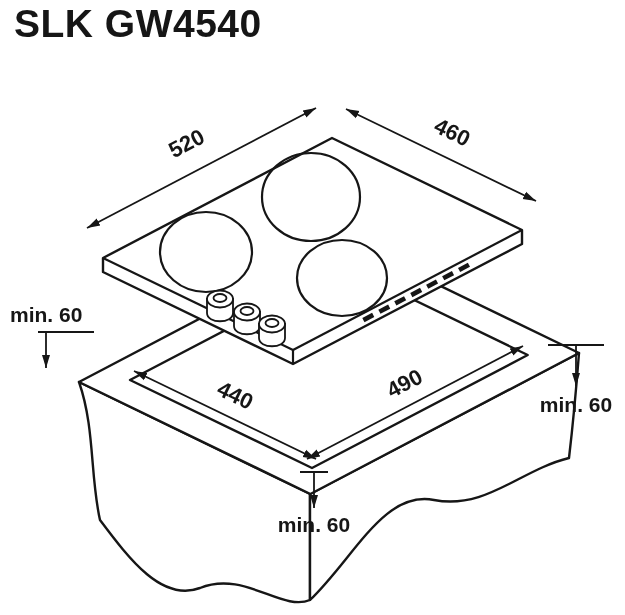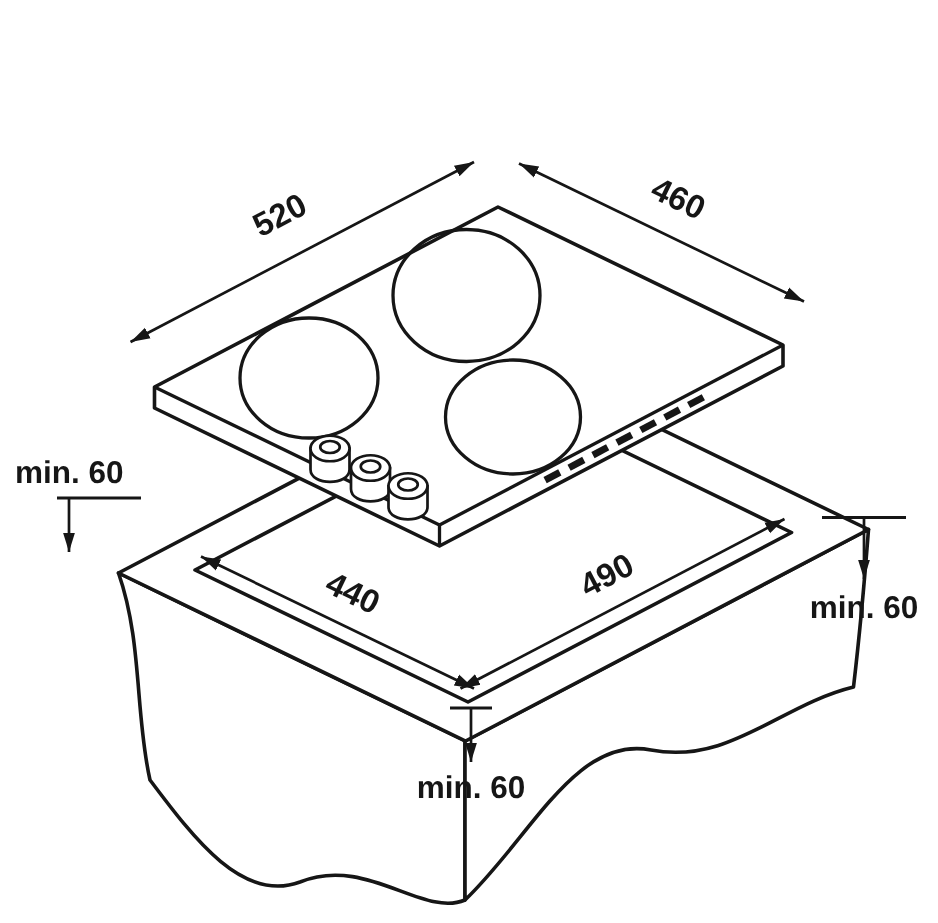--- a/index.html
+++ b/index.html
@@ -15,20 +15,21 @@
   .bar{fill:none;stroke:#161616;stroke-width:2;}
   .slot{stroke:#161616;stroke-width:4.6;}
   text.dim-label{font:600 22px "Liberation Sans",sans-serif;fill:#161616;}
   text.min-label{font:700 21px "Liberation Sans",sans-serif;fill:#161616;}
 </style>
 </head>
 <body>
 
 <div id="page">
 
+  <h1 id="model-title">SLK GW4540</h1>
 
   <svg width="625" height="615" viewBox="0 0 625 615">
     <defs>
       <marker id="arrowhead" markerWidth="14" markerHeight="10" refX="13" refY="5" orient="auto-start-reverse" markerUnits="userSpaceOnUse">
         <path d="M0,1 L13,5 L0,9 Z" fill="#161616"></path>
       </marker>
     </defs>
 
     <g>
       <path class="outline" d="M79,382 L310,494 L310,600 C282,612 244,570 200,588 C162,602 130,560 100,520 C90,476 95,428 79,382 Z"></path>

